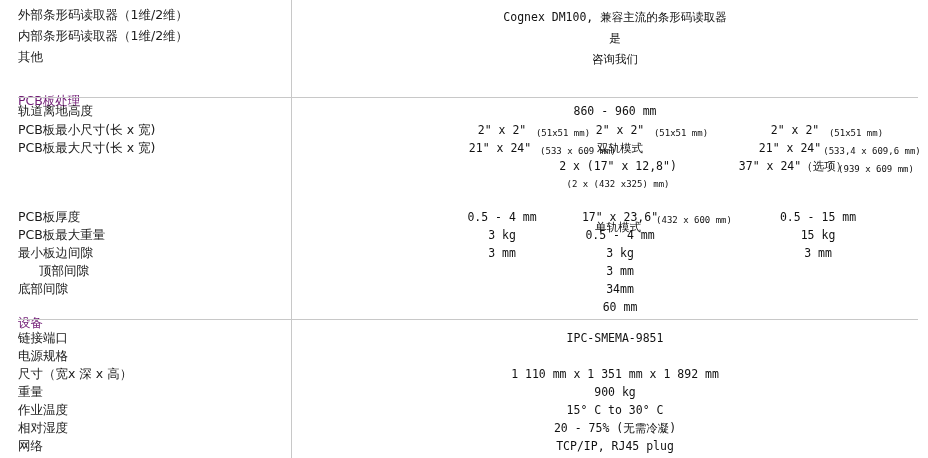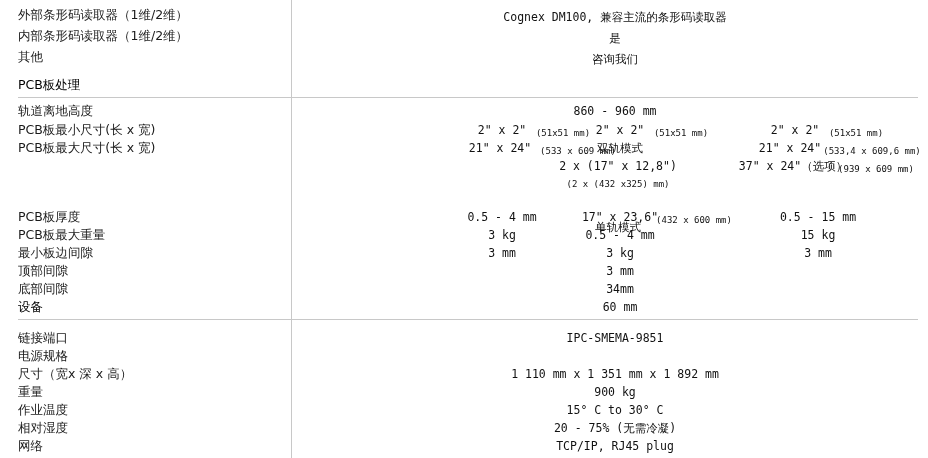--- a/index.html
+++ b/index.html
@@ -38,21 +38,22 @@
   }
   .label {
     position: absolute;
     left: 18px;
     font-size: 12.5px;
     line-height: 14px;
     white-space: nowrap;
     font-family: "DejaVu Sans", sans-serif;
   }
   .label.muted {
-    color: #000000;
+    color: #701a75;
+    margin-top: 16px;
   }
   .val {
     position: absolute;
     font-family: "DejaVu Sans Mono", monospace;
     font-size: 11.5px;
     line-height: 14px;
     white-space: nowrap;
     color: #111;
   }
   .val.center {
@@ -79,21 +80,21 @@
 
   <div class="label muted" style="top:78px;">PCB板处理</div>
   <div class="hrule" style="top:97px;"></div>
 
   <div class="label" style="top:104px;">轨道离地高度</div>
   <div class="label" style="top:141px;">PCB板最大尺寸(长 x 宽)</div>
   <div class="label" style="top:123px;">PCB板最小尺寸(长 x 宽)</div>
   <div class="label" style="top:210px;">PCB板厚度</div>
   <div class="label" style="top:228px;">PCB板最大重量</div>
   <div class="label" style="top:246px;">最小板边间隙</div>
-  <div class="label" style="top:264px;">顶部间隙</div>
+  <div class="label" style="top:264px;margin-left:21px;">顶部间隙</div>
   <div class="label" style="top:282px;">底部间隙</div>
   <div class="label muted" style="top:300px;">设备</div>
 
   <div class="val center" style="top:104px; left:615px;">860 - 960 mm</div>
 
   <div class="val center" style="top:123px; left:502px;">2" x 2"</div>
   <div class="val center small" style="top:126px; left:563px;">(51x51 mm)</div>
   <div class="val center" style="top:123px; left:620px;">2" x 2"</div>
   <div class="val center small" style="top:126px; left:681px;">(51x51 mm)</div>
   <div class="val center" style="top:123px; left:795px;">2" x 2"</div>

